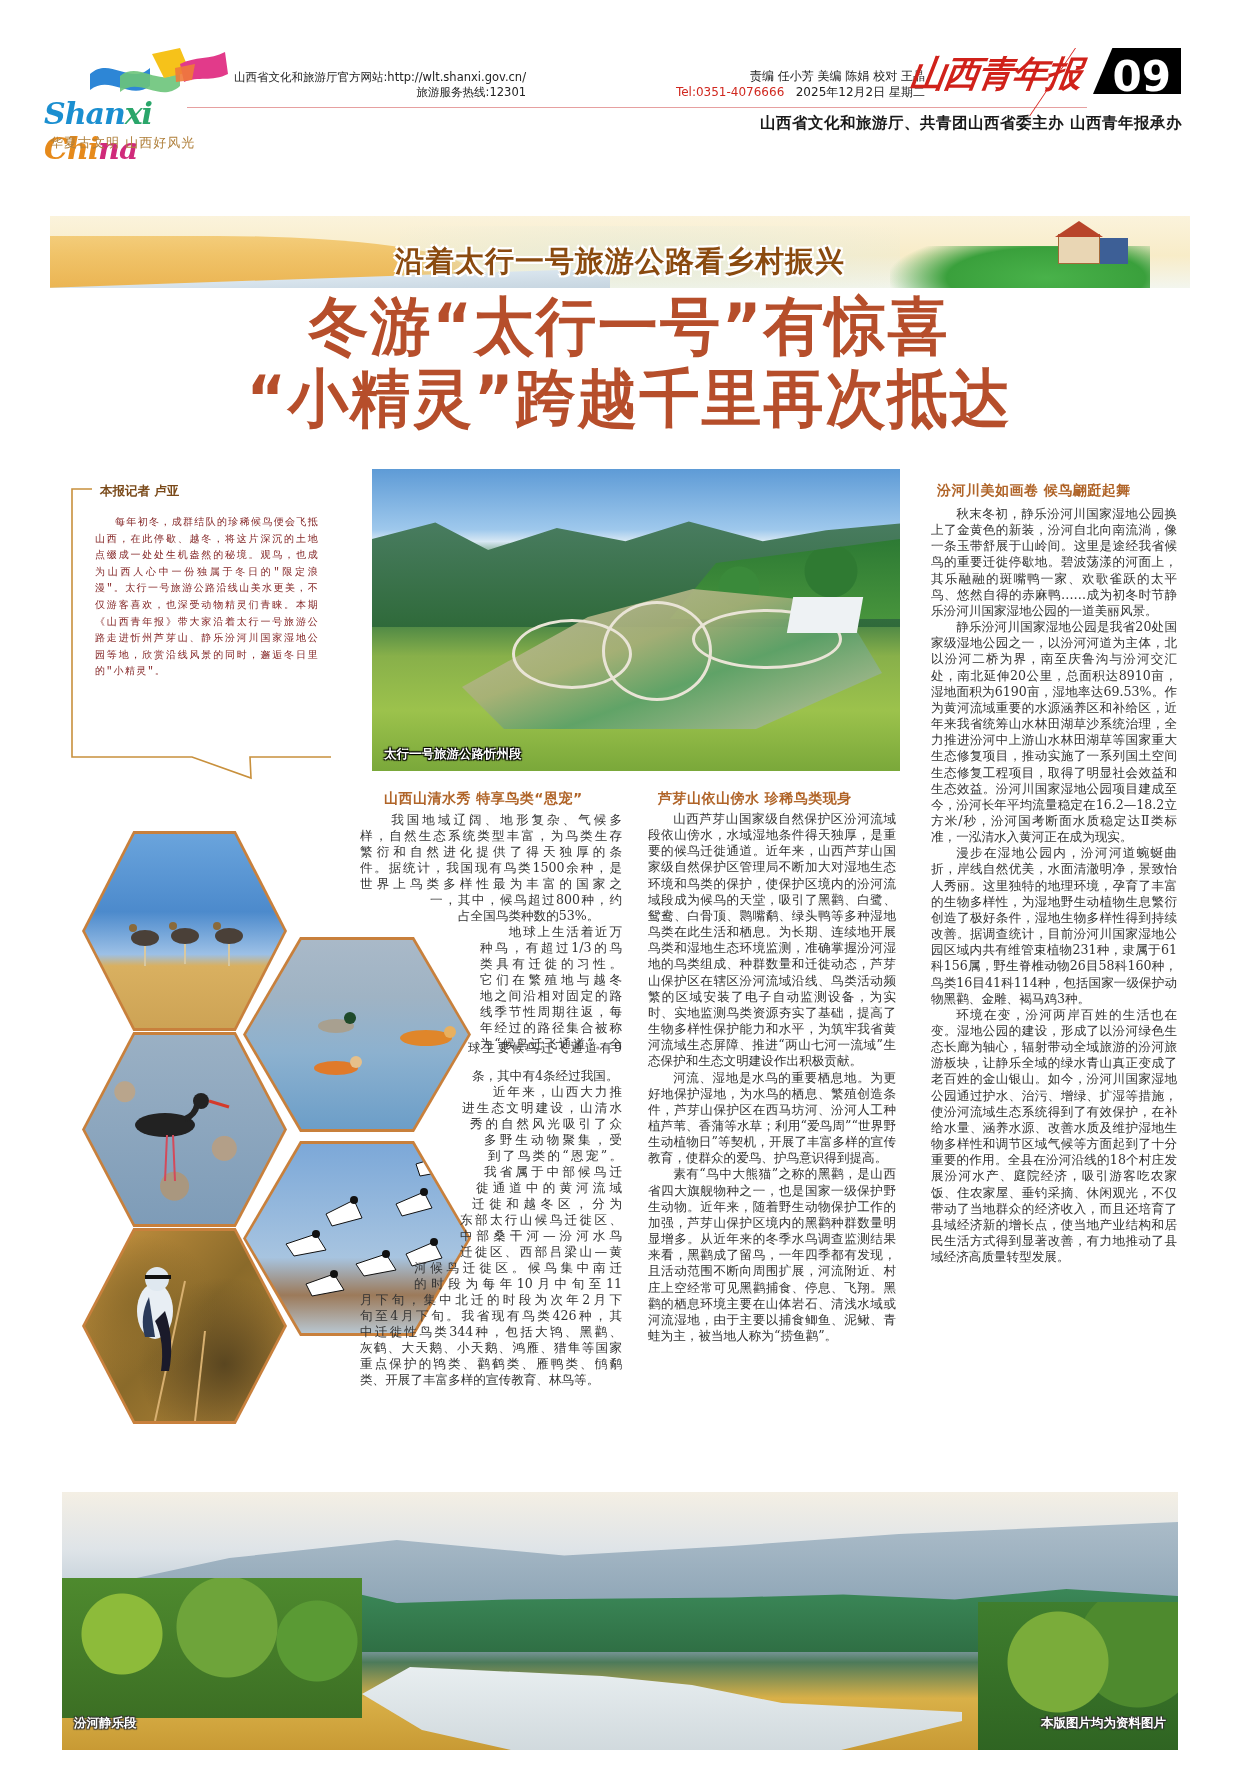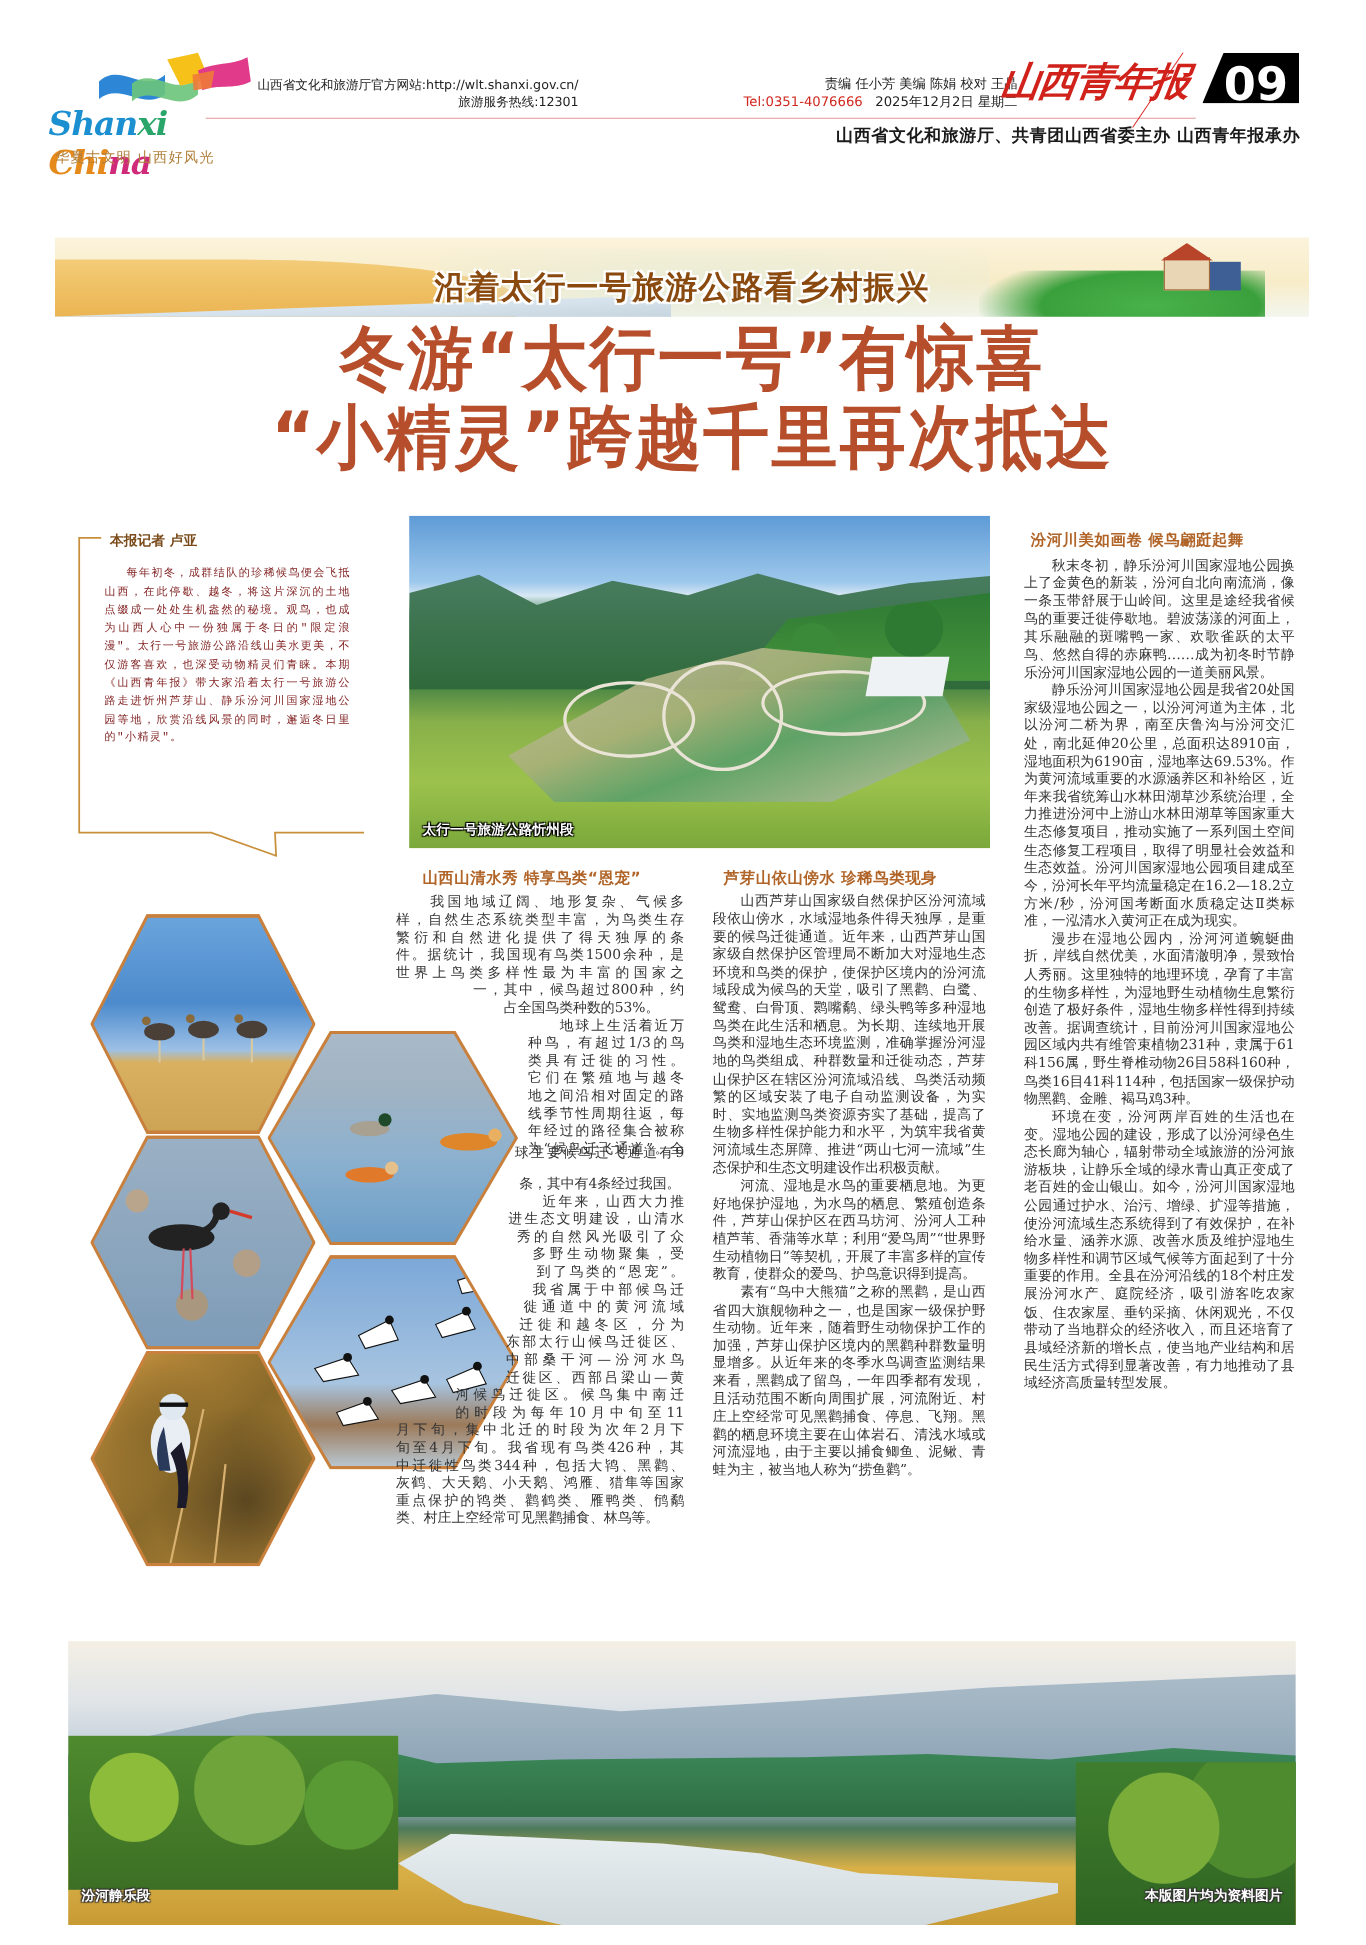--- a/index.html
+++ b/index.html
@@ -285,21 +285,21 @@
   <div class="ln" style="top:400px;left:100px;">东部太行山候鸟迁徙区、</div>
   <div class="ln" style="top:416px;left:100px;">中部桑干河—汾河水鸟</div>
   <div class="ln" style="top:432px;left:100px;">迁徙区、西部吕梁山—黄</div>
   <div class="ln" style="top:448px;left:54px;">河候鸟迁徙区。候鸟集中南迁</div>
   <div class="ln" style="top:464px;left:54px;">的时段为每年10月中旬至11</div>
   <div class="ln" style="top:480px;left:0;">月下旬，集中北迁的时段为次年2月下</div>
   <div class="ln" style="top:496px;left:0;">旬至4月下旬。我省现有鸟类426种，其</div>
   <div class="ln" style="top:512px;left:0;">中迁徙性鸟类344种，包括大鸨、黑鹳、</div>
   <div class="ln" style="top:528px;left:0;">灰鹤、大天鹅、小天鹅、鸿雁、猎隼等国家</div>
   <div class="ln" style="top:544px;left:0;">重点保护的鸨类、鹳鹤类、雁鸭类、鸻鹬</div>
-  <div class="ln last" style="top:560px;left:0;">类、村庄上空经常可见黑鹳捕食、林鸟等。</div>
+  <div class="ln last" style="top:560px;left:0;">类、开展了丰富多样的宣传教育、林鸟等。</div>
 </div>
 
 <div class="sub-title" style="left:658px;top:790px;">芦芽山依山傍水  珍稀鸟类现身</div>
 <div class="col col2">
   <p>山西芦芽山国家级自然保护区汾河流域段依山傍水，水域湿地条件得天独厚，是重要的候鸟迁徙通道。近年来，山西芦芽山国家级自然保护区管理局不断加大对湿地生态环境和鸟类的保护，使保护区境内的汾河流域段成为候鸟的天堂，吸引了黑鹳、白鹭、鸳鸯、白骨顶、鹮嘴鹬、绿头鸭等多种湿地鸟类在此生活和栖息。为长期、连续地开展鸟类和湿地生态环境监测，准确掌握汾河湿地的鸟类组成、种群数量和迁徙动态，芦芽山保护区在辖区汾河流域沿线、鸟类活动频繁的区域安装了电子自动监测设备，为实时、实地监测鸟类资源夯实了基础，提高了生物多样性保护能力和水平，为筑牢我省黄河流域生态屏障、推进“两山七河一流域”生态保护和生态文明建设作出积极贡献。</p>
   <p>河流、湿地是水鸟的重要栖息地。为更好地保护湿地，为水鸟的栖息、繁殖创造条件，芦芽山保护区在西马坊河、汾河人工种植芦苇、香蒲等水草；利用“爱鸟周”“世界野生动植物日”等契机，开展了丰富多样的宣传教育，使群众的爱鸟、护鸟意识得到提高。</p>
   <p>素有“鸟中大熊猫”之称的黑鹳，是山西省四大旗舰物种之一，也是国家一级保护野生动物。近年来，随着野生动物保护工作的加强，芦芽山保护区境内的黑鹳种群数量明显增多。从近年来的冬季水鸟调查监测结果来看，黑鹳成了留鸟，一年四季都有发现，且活动范围不断向周围扩展，河流附近、村庄上空经常可见黑鹳捕食、停息、飞翔。黑鹳的栖息环境主要在山体岩石、清浅水域或河流湿地，由于主要以捕食鲫鱼、泥鳅、青蛙为主，被当地人称为“捞鱼鹳”。</p>
 </div>
 
 <div class="sub-title" style="left:937px;top:482px;">汾河川美如画卷  候鸟翩跹起舞</div>

